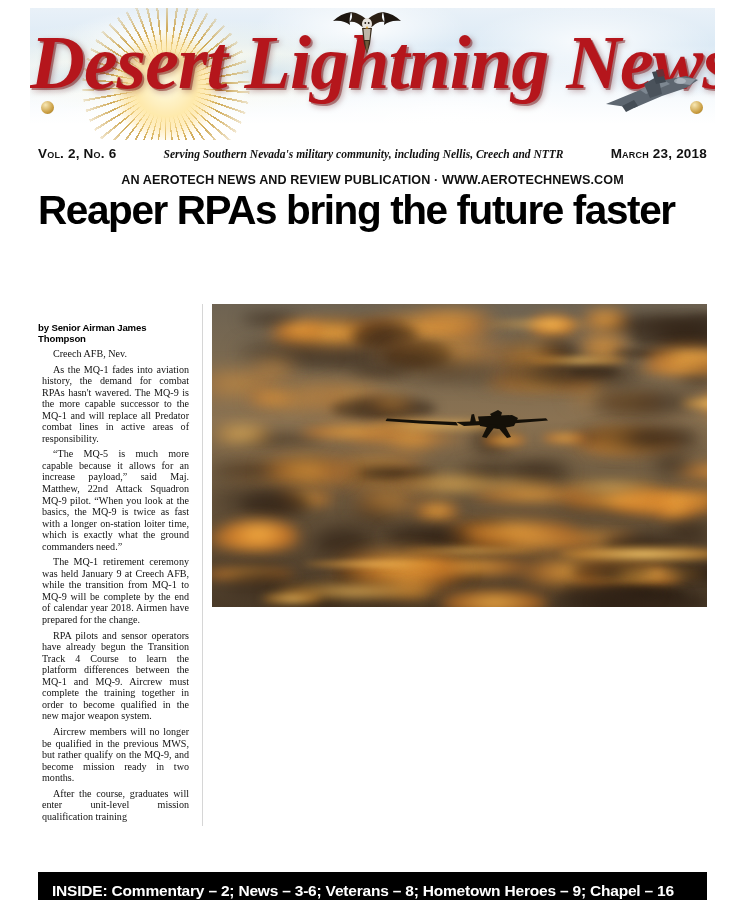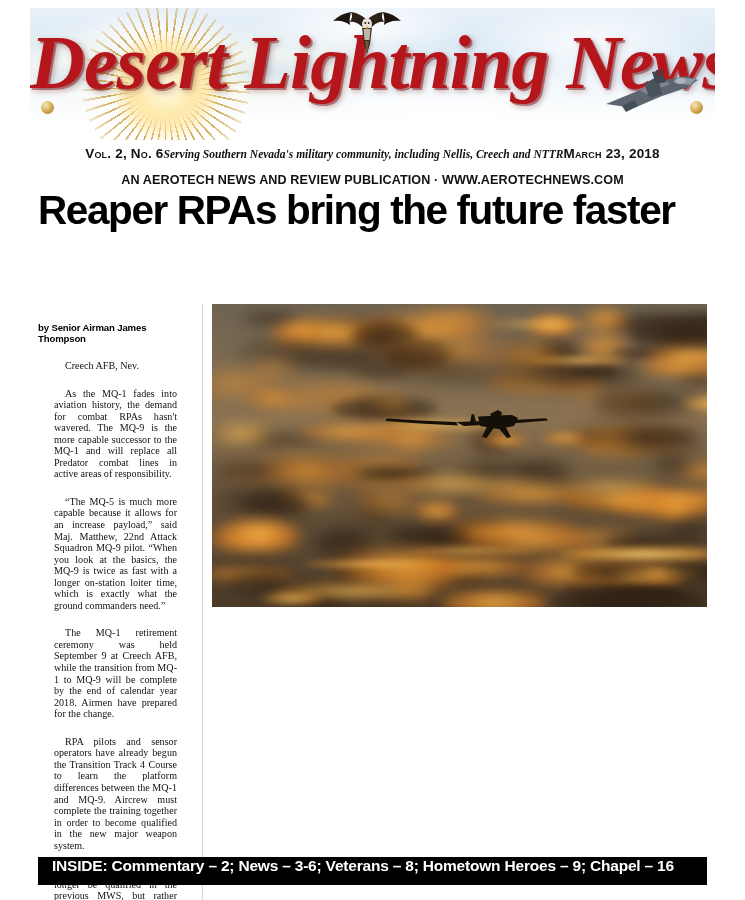--- a/index.html
+++ b/index.html
@@ -78,21 +78,21 @@
   .eagle{
     position:absolute; left:302px; top:2px; width:70px; height:46px; z-index:4;
   }
   .jet{
     position:absolute; left:570px; top:56px; width:104px; height:62px; z-index:5;
   }
 
   
   .folio{
     margin: 6px 38px 0 38px;
-    display:flex; align-items:baseline; justify-content:center;
+    display:flex; align-items:baseline; justify-content:space-between;
   }
   .folio .vol, .folio .date{
     font-family:"Liberation Sans", sans-serif;
     font-weight:700; font-size:13.5px; letter-spacing:.2px;
     color:#111;
     font-variant: small-caps;
     text-transform: none;
   }
   .folio .serving{
     font-family:"Liberation Serif", serif;
@@ -126,41 +126,41 @@
   .col1{ width:165px; padding-right:9px; border-right:1px solid #d6d6d6; }
   .photowrap{ width:495px; margin-left:9px; }
 
   .byline{
     font-family:"Liberation Sans", sans-serif;
     font-weight:700; font-size:9.6px; color:#000; margin-bottom:2px;
     letter-spacing:-.15px;
     margin-top:18px;
   }
   .body p{
-    margin:16px; text-align:justify;
+    margin:4px; text-align:justify;
     font-family:"Liberation Serif", serif;
     font-size:10.1px; line-height:11.55px; color:#111;
     text-indent:11px; hyphens:auto;
   }
 
   .photo{
     width:495px; height:303px; position:relative; overflow:hidden;
     background:#2a1a10;
   }
   .sky{
     position:absolute; inset:0;
     background:
       linear-gradient(180deg,#6e6352 0%, #7b6a51 18%, #8a7252 38%, #6f5c42 58%, #5c4a34 78%, #4a3a28 100%);
   }
   .cl{ position:absolute; border-radius:50%; filter: blur(6px); }
 
   
   .insidebar{
-    position:absolute; left:38px; bottom:23px; width:669px; height:28px;
-    background:#000; color:#fff; display:flex; align-items:flex-start;
+    position:absolute; left:38px; bottom:8px; width:669px; height:28px;
+    background:#000; color:#fff; display:flex; align-items:flex-end;
     padding-left:14px;
     font-family:"Liberation Sans", sans-serif;
     font-weight:700; font-size:15.5px; letter-spacing:-.2px;
   }
 </style>
 </head>
 <body>
 
 <div class="page">
 
@@ -210,21 +210,21 @@
 
   <div class="main">
 
     <div class="toprow">
       <div class="col1">
         <div class="byline">by Senior Airman James Thompson</div>
         <div class="body" id="c1">
             <p>Creech AFB, Nev.</p>
             <p>As the MQ-1 fades into aviation history, the demand for combat RPAs hasn't wavered. The MQ-9 is the more capable successor to the MQ-1 and will replace all Predator combat lines in active areas of responsibility.</p>
             <p>“The MQ-5 is much more capable because it allows for an increase payload,” said Maj. Matthew, 22nd Attack Squadron MQ-9 pilot. “When you look at the basics, the MQ-9 is twice as fast with a longer on-station loiter time, which is exactly what the ground commanders need.”</p>
-            <p>The MQ-1 retirement ceremony was held September 9 at Creech AFB, while the transition from MQ-1 to MQ-9 will be complete by the end of calendar year 2018. Airmen have prepared for the change.</p>
+            <p>The MQ-1 retirement ceremony was held January 9 at Creech AFB, while the transition from MQ-1 to MQ-9 will be complete by the end of calendar year 2018. Airmen have prepared for the change.</p>
             <p>RPA pilots and sensor operators have already begun the Transition Track 4 Course to learn the platform differences between the MQ-1 and MQ-9. Aircrew must complete the training together in order to become qualified in the new major weapon system.</p>
             <p>Aircrew members will no longer be qualified in the previous MWS, but rather qualify on the MQ-9, and become mission ready in two months.</p>
             <p>After the course, graduates will enter unit-level mission qualification training</p>
           </div>
       </div>
 
       <div class="photowrap">
         <div class="photo">
           <div class="sky"></div>
           <div id="clouds">

